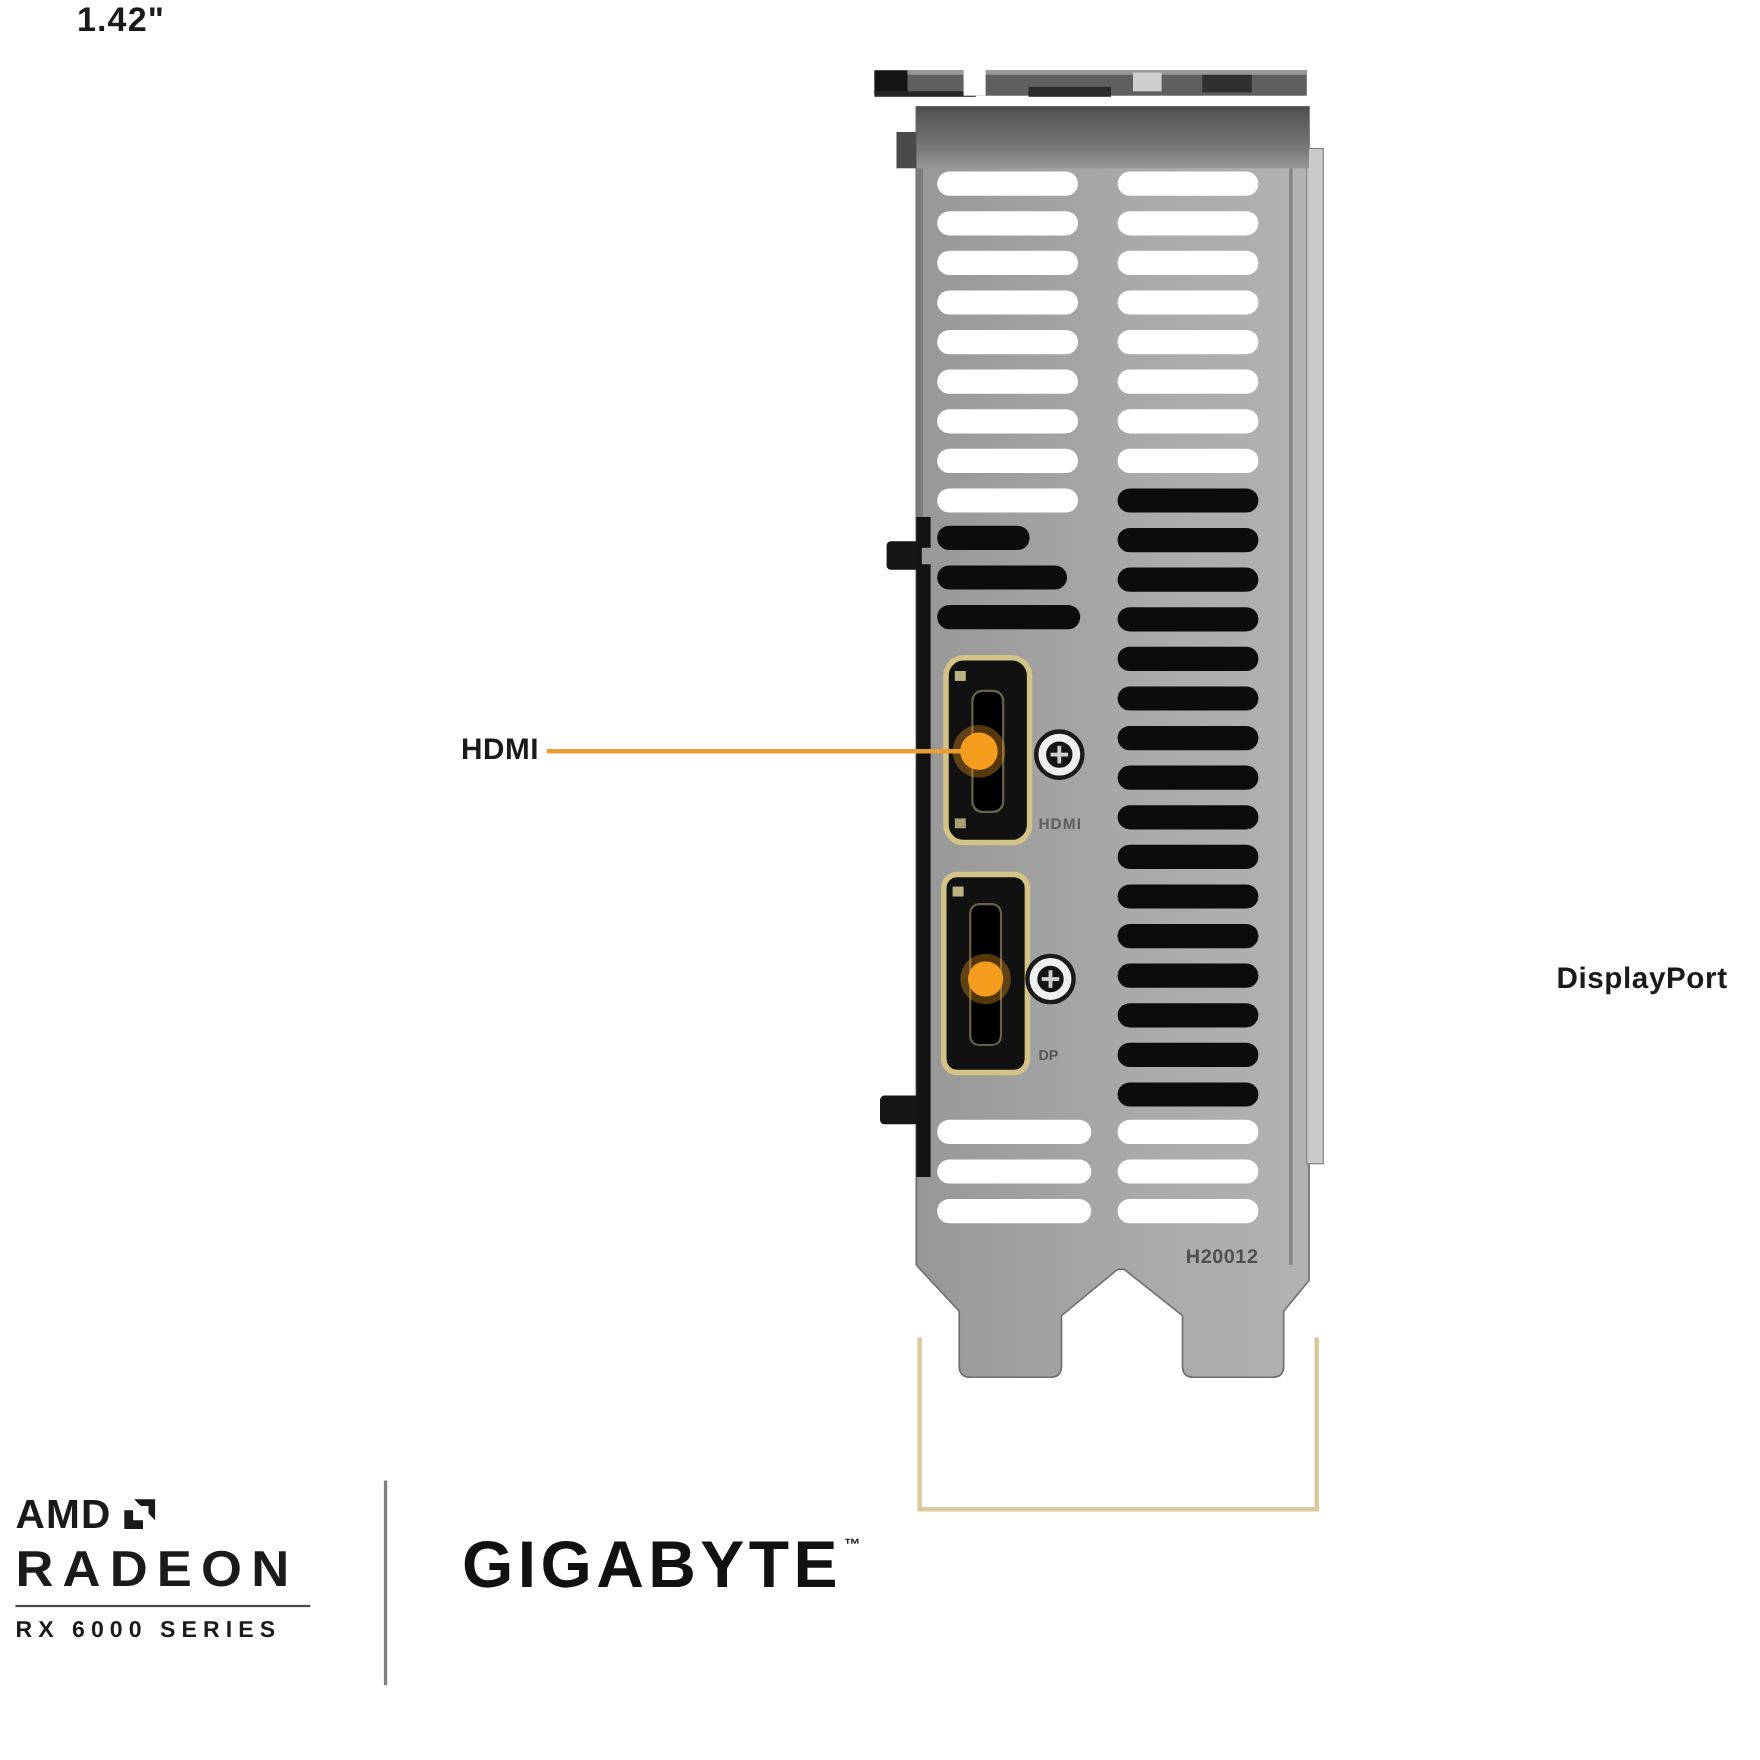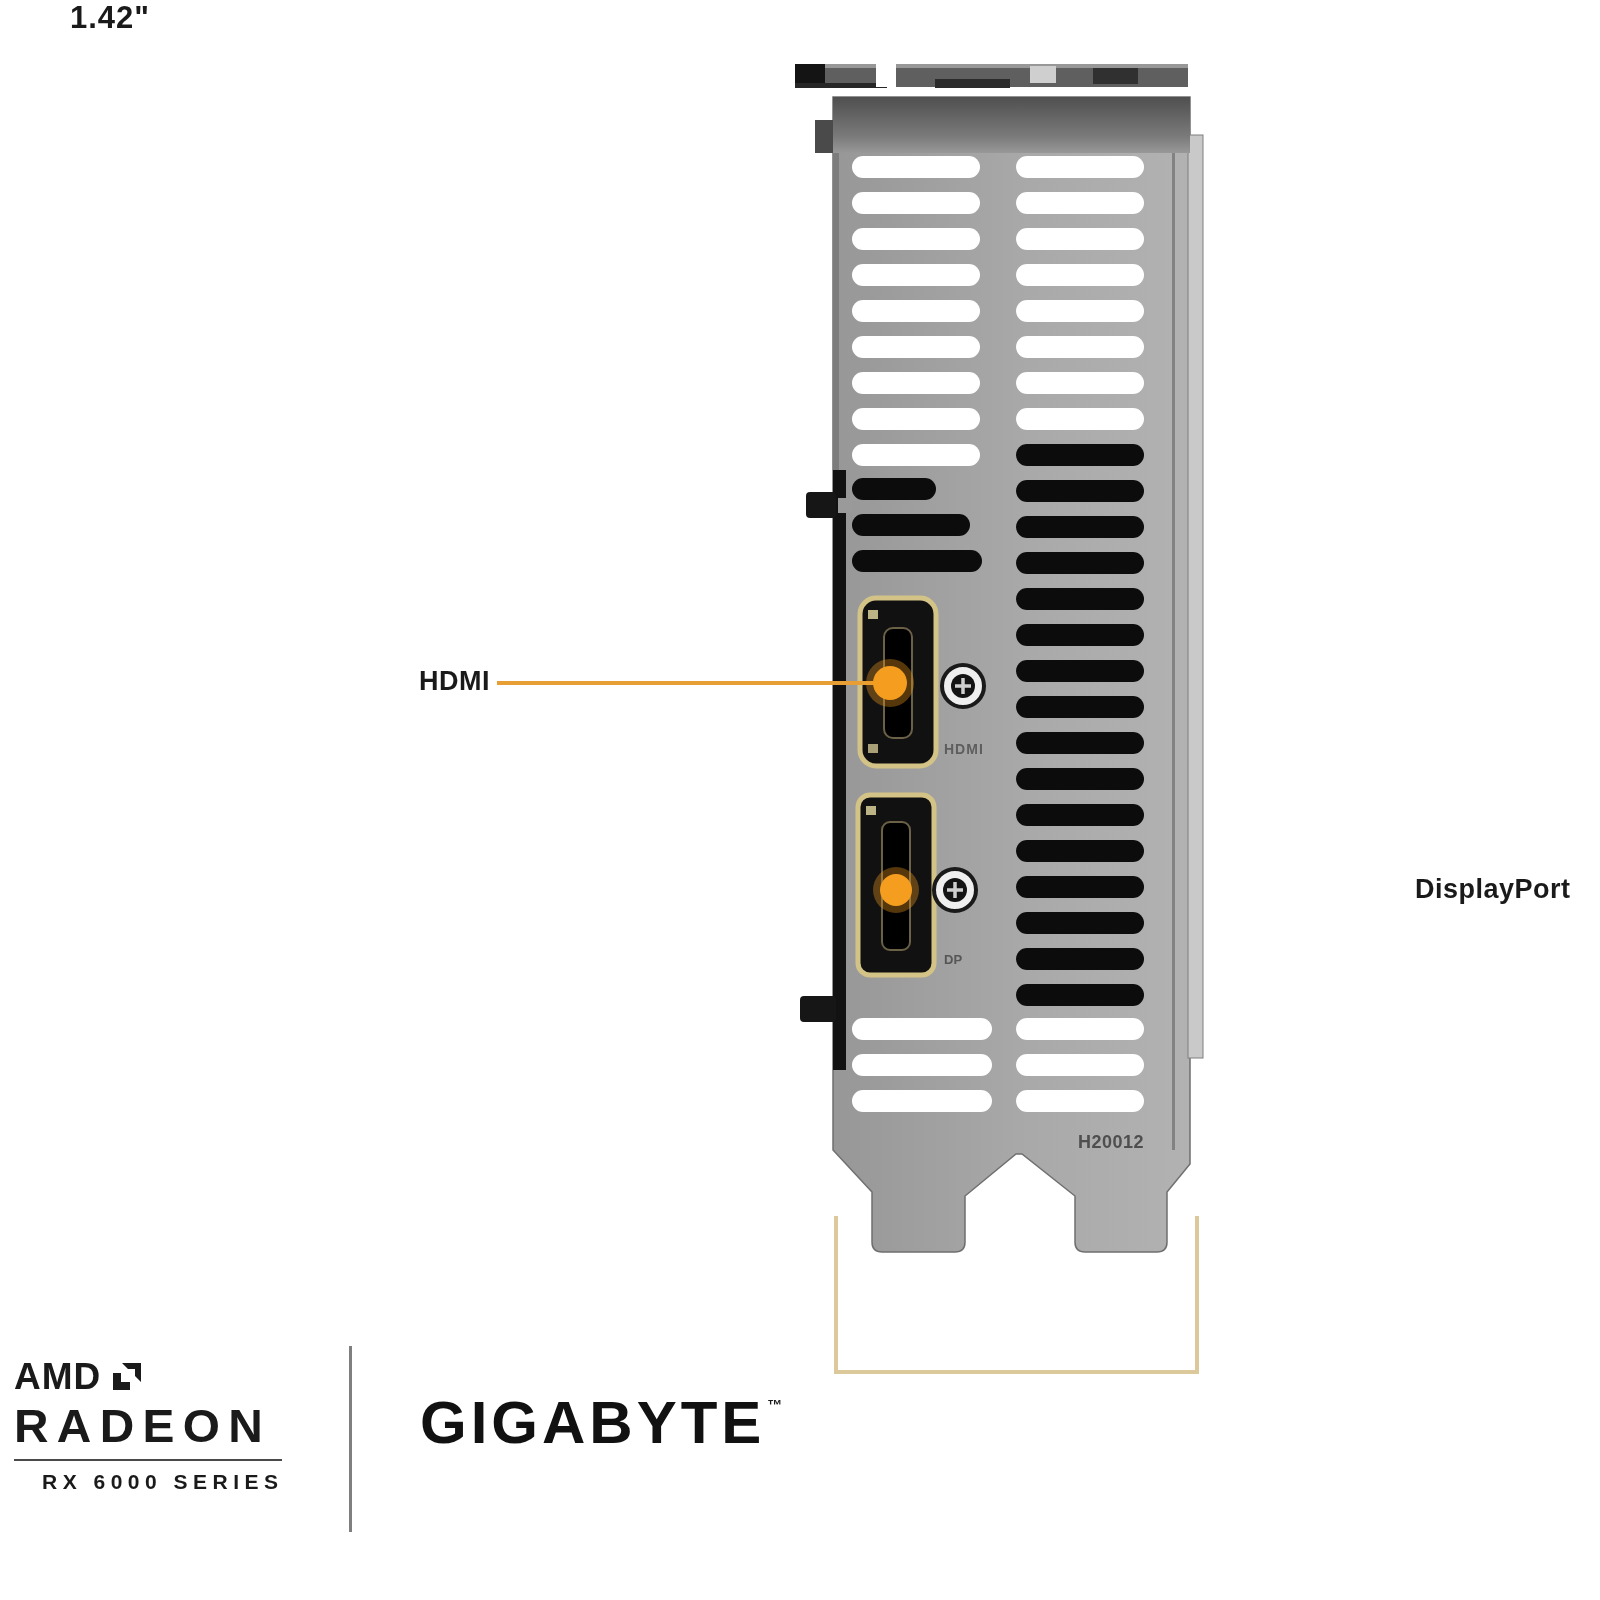--- a/index.html
+++ b/index.html
@@ -21,21 +21,21 @@
   }
   #hdmi-label{left:340px;top:666px;width:150px;text-align:right;}
   #dp-label{left:1415px;top:874px;}
   #dim-label{left:906px;top:1394px;width:220px;text-align:center;font-weight:800;font-size:31px;letter-spacing:1px;}
   
   #amd-block{position:absolute;left:14px;top:1358px;width:272px;}
   #amd-row{display:flex;align-items:center;gap:10px;}
   #amd-word{font-size:37px;font-weight:900;letter-spacing:1px;line-height:1;}
   #radeon-word{font-size:46px;font-weight:900;letter-spacing:8px;line-height:1;margin-top:8px;transform:scaleX(1.04);transform-origin:left;}
   #amd-rule{height:2px;background:#4a4a4a;margin:10px 0 10px 0;width:268px;}
-  #series-word{font-size:21px;font-weight:900;letter-spacing:5.5px;line-height:1;white-space:nowrap;margin-left:28px;}
+  #series-word{font-size:21px;font-weight:900;letter-spacing:5.5px;line-height:1;white-space:nowrap;}
   #vertical-divider{position:absolute;left:349px;top:1346px;width:3px;height:186px;background:#7f7f7f;}
   
   #gigabyte-block{position:absolute;left:420px;top:1390px;display:flex;align-items:flex-start;}
   #gigabyte-word{font-size:60px;font-weight:900;letter-spacing:4px;line-height:1.1;color:#111;}
   #gigabyte-tm{font-size:15px;font-weight:700;margin-top:6px;margin-left:2px;}
 </style>
 </head>
 <body>
 
 <div id="stage">

